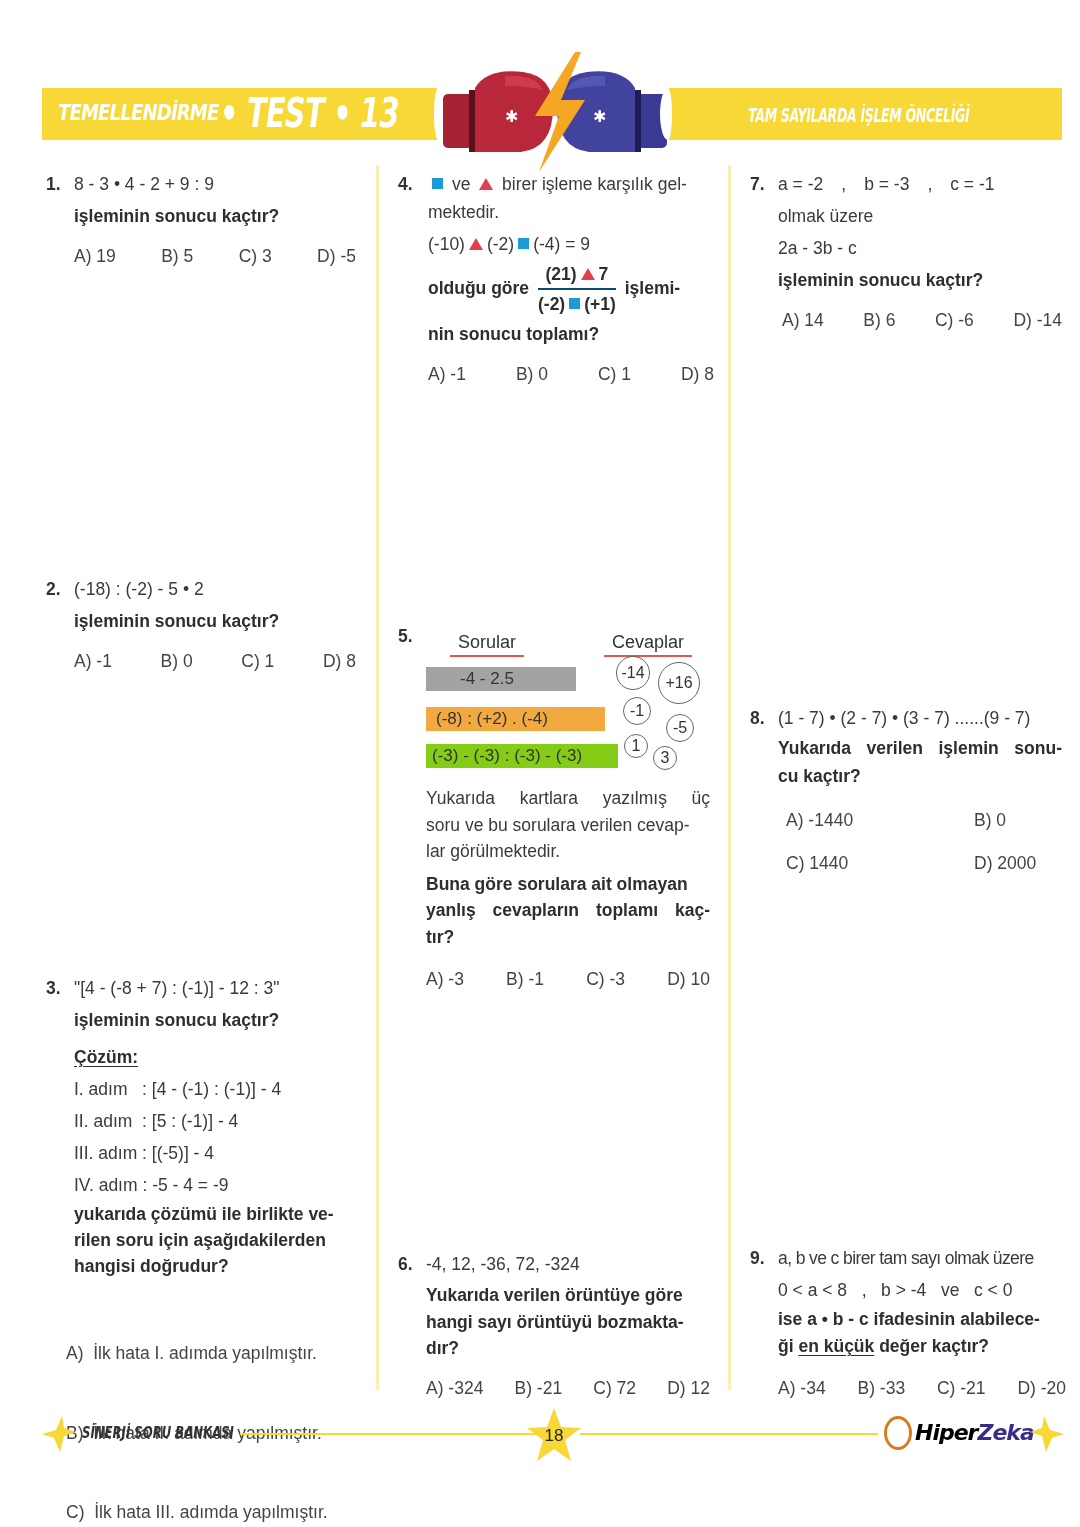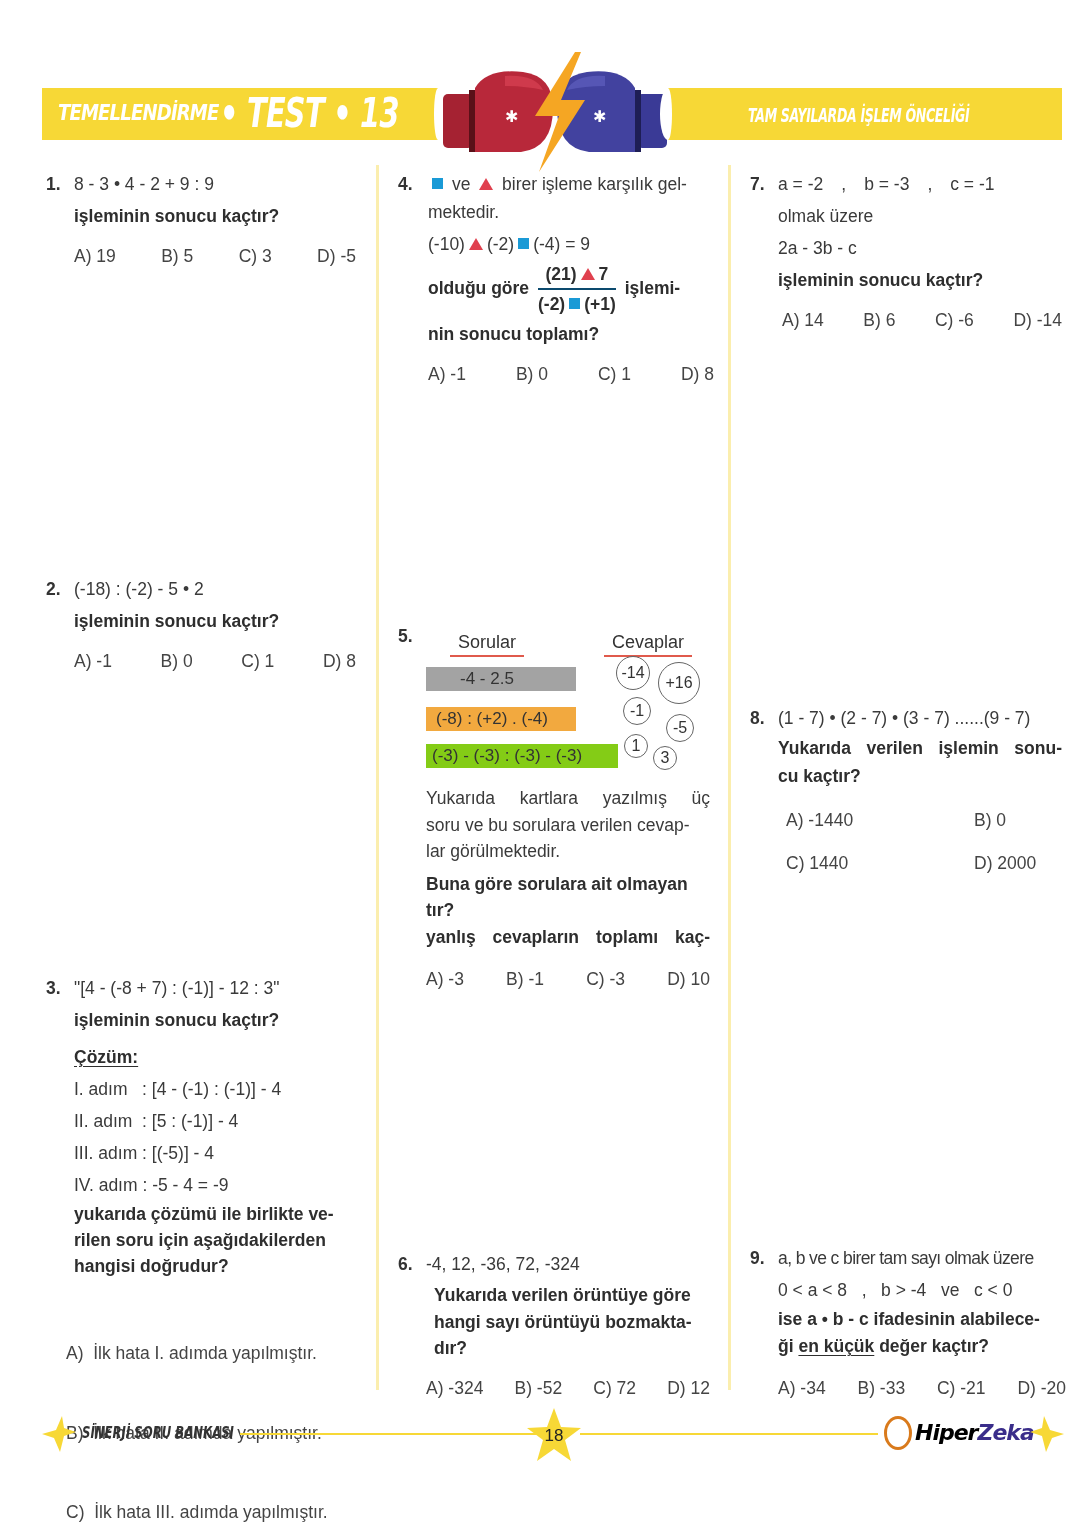--- a/index.html
+++ b/index.html
@@ -156,59 +156,59 @@
       <span>D) 8</span>
     </div>
   </div>
 </div>
 
 <div>
   <span class="q" style="left:398px; top:620px; font-weight:bold; color:#333;">5.</span>
   <span class="q5hdr" style="left:458px; top:632px;">Sorular</span>
   <span class="q5hdr" style="left:612px; top:632px;">Cevaplar</span>
   <div class="card" style="left:426px; top:667px; width:150px; padding-left:34px; background:#a3a3a3;">-4 - 2.5</div>
-  <div class="card" style="left:426px; top:707px; width:150px; background:#f2a93f;">(-8) : (+2) . (-4)</div>
+  <div class="card" style="left:426px; top:707px; width:179px; background:#f2a93f;">(-8) : (+2) . (-4)</div>
   <div class="card" style="left:426px; top:744px; width:192px; padding-left:6px; background:#84cc16;">(-3) - (-3) : (-3) - (-3)</div>
   <div class="bubble" style="left:616px; top:656px; width:34px; height:34px;">-14</div>
   <div class="bubble" style="left:658px; top:662px; width:42px; height:42px;">+16</div>
   <div class="bubble" style="left:623px; top:697px; width:28px; height:28px;">-1</div>
   <div class="bubble" style="left:666px; top:714px; width:28px; height:28px;">-5</div>
   <div class="bubble" style="left:624px; top:734px; width:24px; height:24px;">1</div>
   <div class="bubble" style="left:653px; top:746px; width:24px; height:24px;">3</div>
 
   <div class="q" style="left:426px; top:785px; width:284px; line-height:26.5px; text-align:justify;">
     <span class="line" style="text-align-last:justify;">Yukarıda kartlara yazılmış üç</span>
     <span class="line">soru ve bu sorulara verilen cevap-</span>
     <span class="line">lar görülmektedir.</span>
     <div style="margin-top:6px;">
       <span class="line bold">Buna göre sorulara ait olmayan</span>
+      <span class="line bold" style="text-align-last:justify;">yanlış cevapların toplamı kaç-</span>
       <span class="line bold">tır?</span>
-      <span class="line bold" style="text-align-last:justify;">yanlış cevapların toplamı kaç-</span>
     </div>
     <div class="opts" style="margin-top:16px;">
       <span>A) -3</span>
       <span>B) -1</span>
       <span>C) -3</span>
       <span>D) 10</span>
     </div>
   </div>
 </div>
 
 <div class="q" style="left:398px; top:1248px; width:312px;">
   <span class="num">6.</span>
   <div class="body">
     <span class="line">-4, 12, -36, 72, -324</span>
-    <div style="line-height:26.5px; margin-top:2px;margin-left:8px;">
+    <div style="line-height:26.5px; margin-top:2px;">
       <span class="line bold">Yukarıda verilen örüntüye göre</span>
       <span class="line bold">hangi sayı örüntüyü bozmakta-</span>
       <span class="line bold">dır?</span>
     </div>
     <div class="opts" style="margin-top:10px;">
       <span>A) -324</span>
-      <span>B) -52</span>
+      <span>B) -21</span>
       <span>C) 72</span>
       <span>D) 12</span>
     </div>
   </div>
 </div>
 
 <div class="q" style="left:750px; top:168px; width:312px;">
   <span class="num">7.</span>
   <div class="body">
     <span class="line" style="display:flex; gap:18px;">

